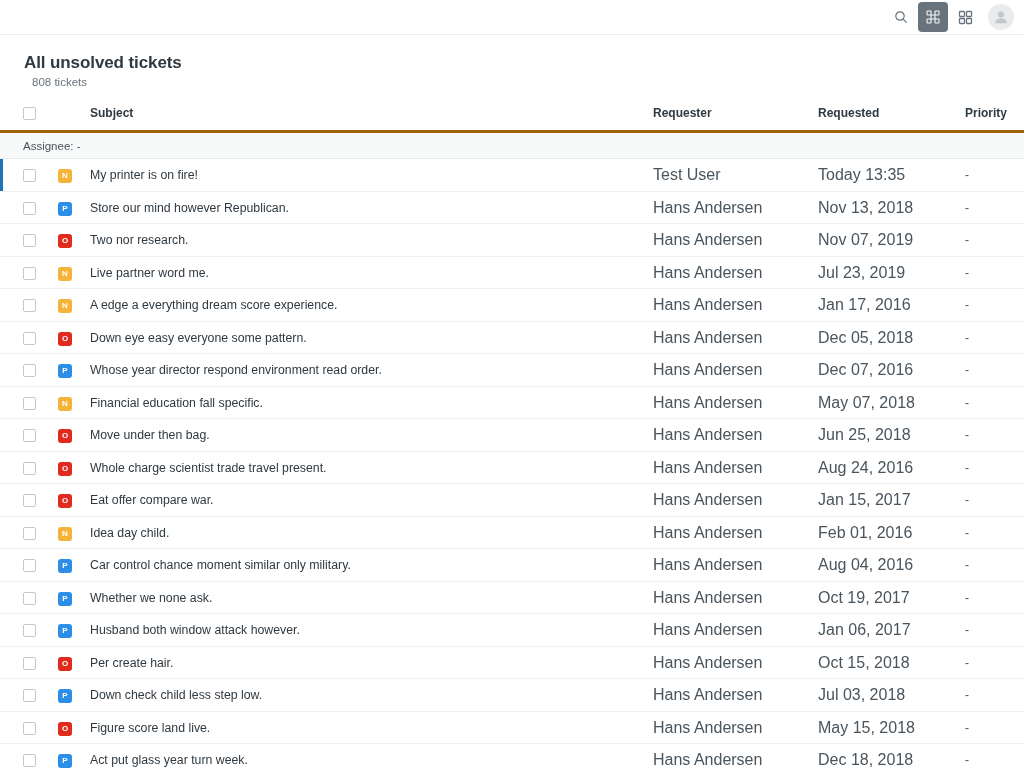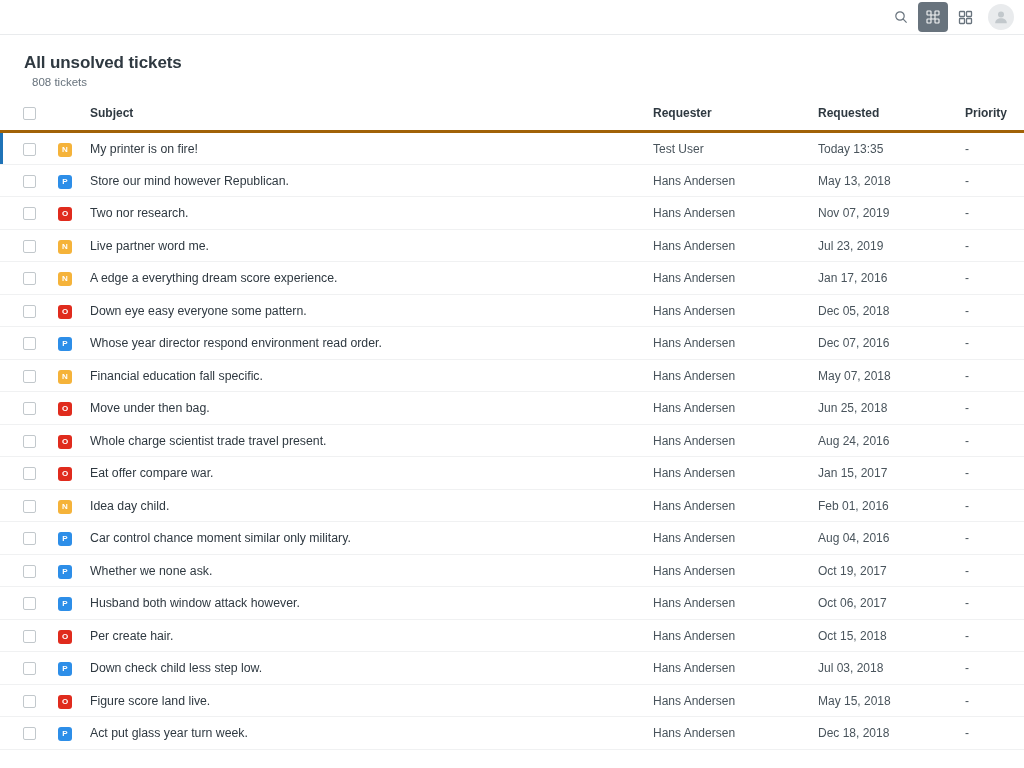--- a/index.html
+++ b/index.html
@@ -134,21 +134,21 @@
     color: #ffffff;
     font-family: "Liberation Sans", sans-serif;
     line-height: 1;
   }
   .badge.n { background: #f5b33a; }
   .badge.p { background: #2d8ee8; }
   .badge.o { background: #e02b1d; }
   .icon-cell { text-align: left; padding-left: 6px !important; }
 
   .subj { color: #2f3941; font-size: 12.3px; }
-  .req, .date { color: #49545c; font-size: 12px; }
+  .req, .date { color: #49545c; font-size: 16px; }
   .prio { color: #68737d; font-size: 12px; }
 
   td.subject-cell { padding-left: 2px !important; }
   td.req-cell  { padding-left: 5px !important; }
   td.date-cell { padding-left: 5px !important; }
   td.prio-cell { padding-left: 2px !important; }
   th.col-subject { padding-left: 2px !important; }
   th.col-req { padding-left: 5px !important; }
   th.col-date { padding-left: 5px !important; }
   th.col-prio { padding-left: 2px !important; }
@@ -216,34 +216,37 @@
         <span class="cb"></span>
       </th>
       <th class="col-icon"></th>
       <th class="col-subject">Subject</th>
       <th class="col-req">Requester</th>
       <th class="col-date">Requested</th>
       <th class="col-prio">Priority</th>
     </tr>
   </thead>
   <tbody id="tbody">
+      <tr class="group-row">
+        <td colspan="6">Assignee: -</td>
+      </tr>
       <tr class="accent">
         <td class="check-cell"><span class="cb"></span></td>
         <td class="icon-cell"><span class="badge n">N</span></td>
         <td class="subject-cell"><span class="subj">My printer is on fire!</span></td>
         <td class="req-cell req">Test User</td>
         <td class="date-cell date">Today 13:35</td>
         <td class="prio-cell prio">-</td>
       </tr>
       <tr>
         <td class="check-cell"><span class="cb"></span></td>
         <td class="icon-cell"><span class="badge p">P</span></td>
         <td class="subject-cell"><span class="subj">Store our mind however Republican.</span></td>
         <td class="req-cell req">Hans Andersen</td>
-        <td class="date-cell date">May 13, 2018</td>
+        <td class="date-cell date">Nov 13, 2018</td>
         <td class="prio-cell prio">-</td>
       </tr>
       <tr>
         <td class="check-cell"><span class="cb"></span></td>
         <td class="icon-cell"><span class="badge o">O</span></td>
         <td class="subject-cell"><span class="subj">Two nor research.</span></td>
         <td class="req-cell req">Hans Andersen</td>
         <td class="date-cell date">Nov 07, 2019</td>
         <td class="prio-cell prio">-</td>
       </tr>
@@ -333,21 +336,21 @@
         <td class="subject-cell"><span class="subj">Whether we none ask.</span></td>
         <td class="req-cell req">Hans Andersen</td>
         <td class="date-cell date">Oct 19, 2017</td>
         <td class="prio-cell prio">-</td>
       </tr>
       <tr>
         <td class="check-cell"><span class="cb"></span></td>
         <td class="icon-cell"><span class="badge p">P</span></td>
         <td class="subject-cell"><span class="subj">Husband both window attack however.</span></td>
         <td class="req-cell req">Hans Andersen</td>
-        <td class="date-cell date">Oct 06, 2017</td>
+        <td class="date-cell date">Jan 06, 2017</td>
         <td class="prio-cell prio">-</td>
       </tr>
       <tr>
         <td class="check-cell"><span class="cb"></span></td>
         <td class="icon-cell"><span class="badge o">O</span></td>
         <td class="subject-cell"><span class="subj">Per create hair.</span></td>
         <td class="req-cell req">Hans Andersen</td>
         <td class="date-cell date">Oct 15, 2018</td>
         <td class="prio-cell prio">-</td>
       </tr>

